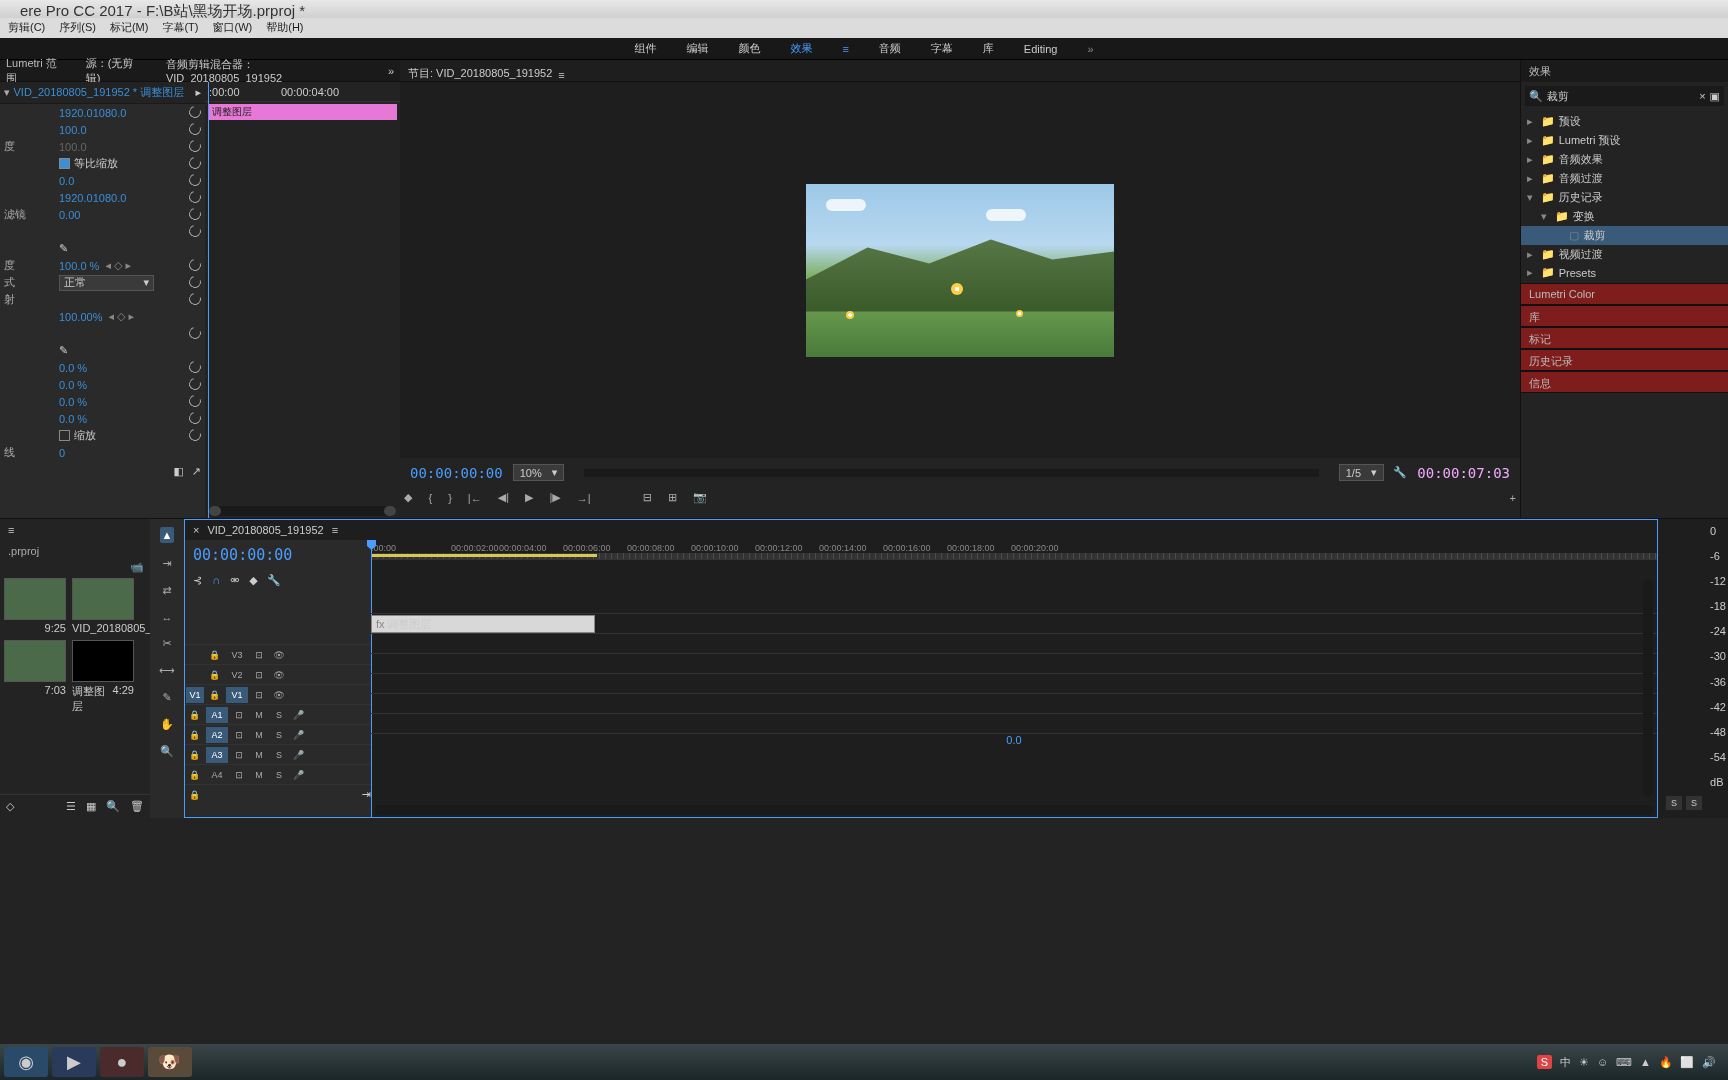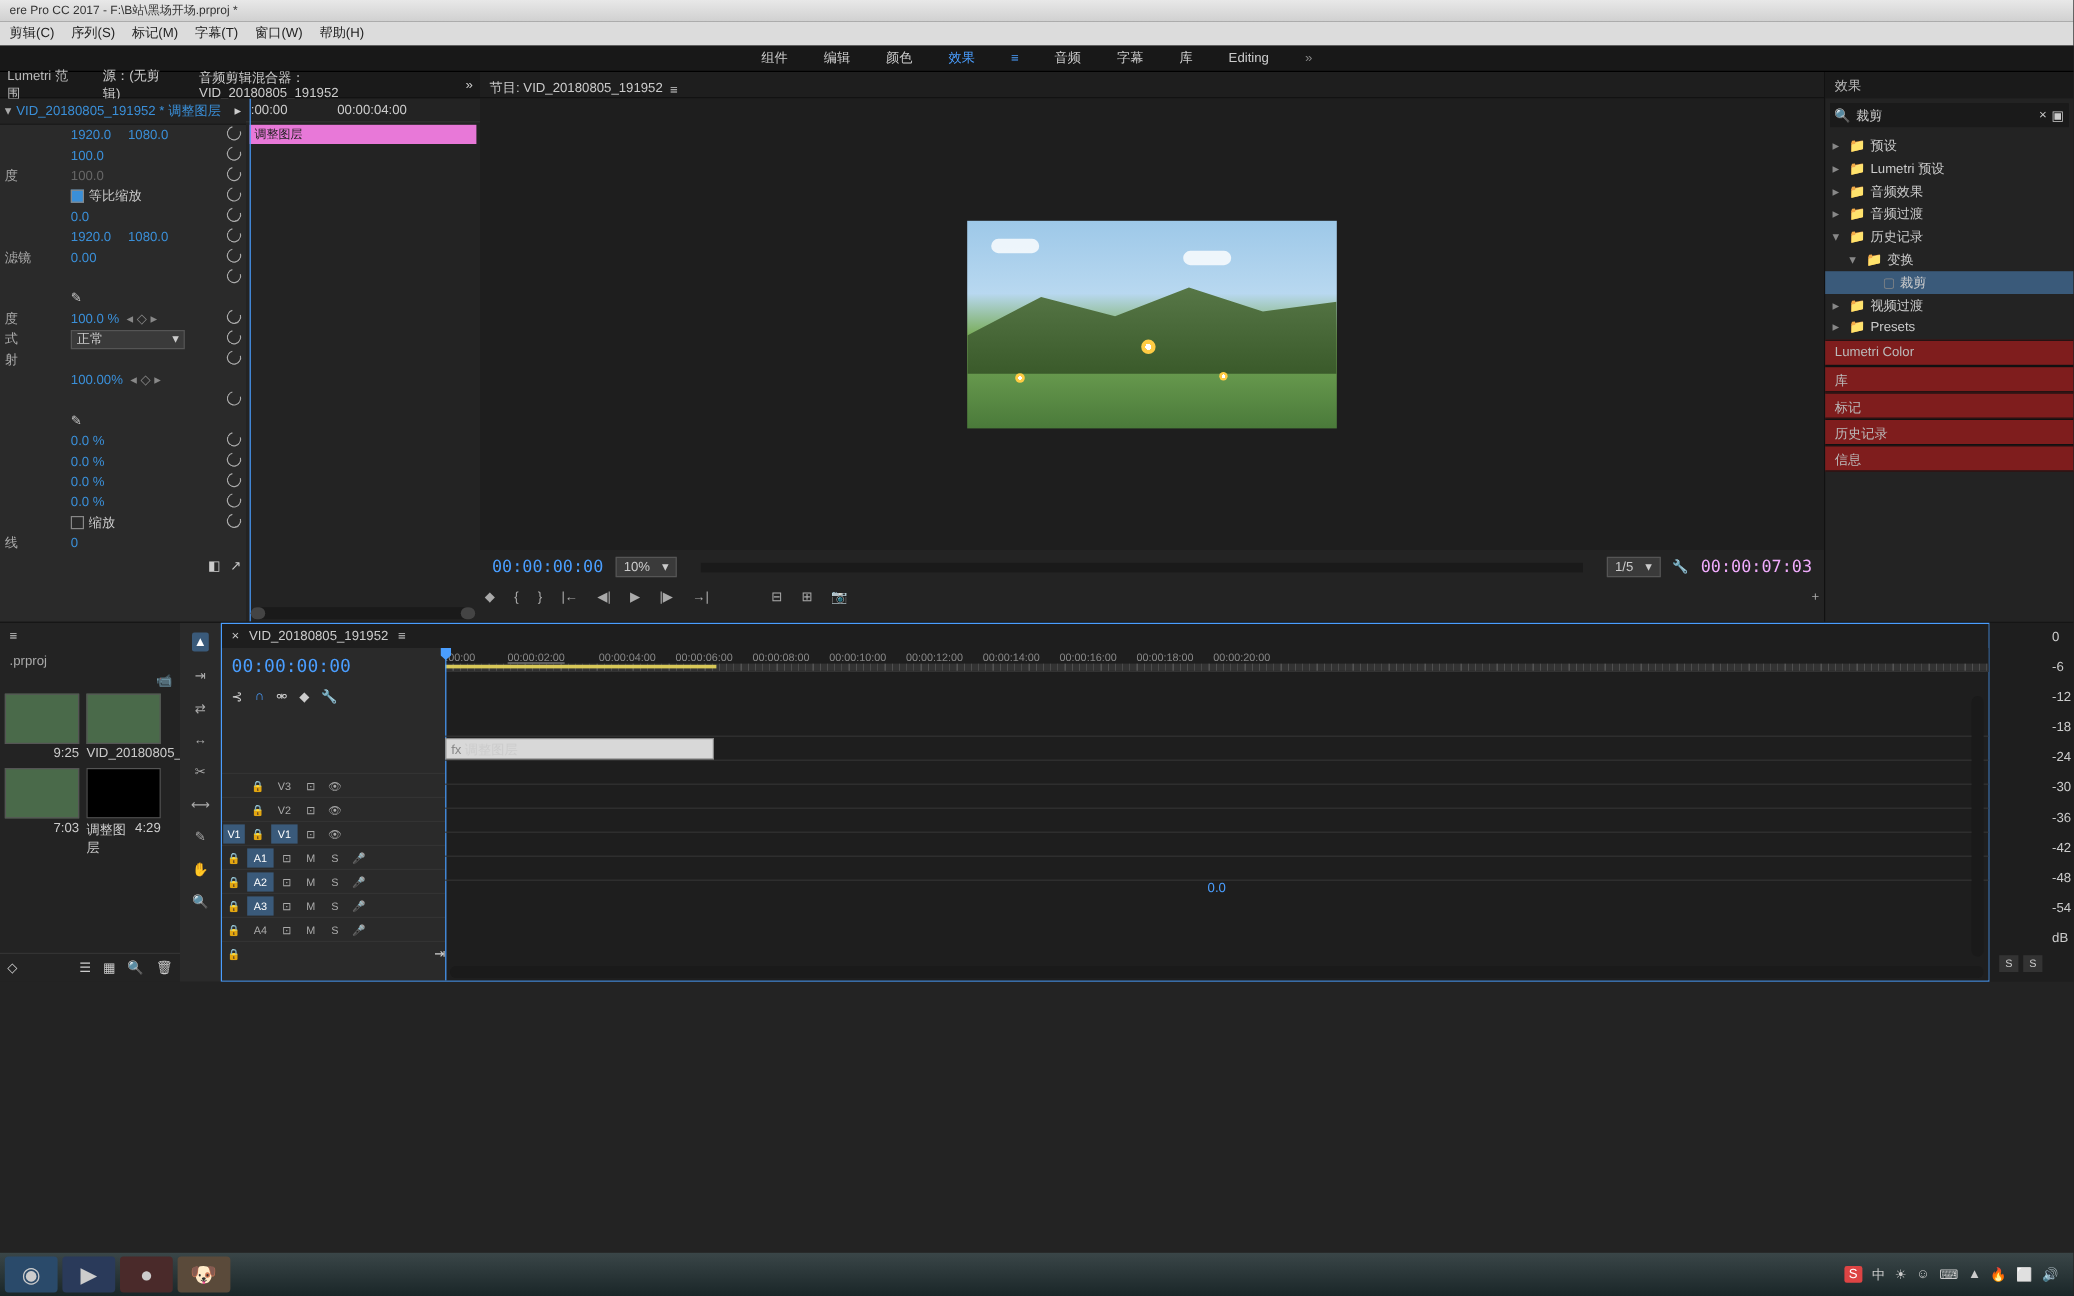--- a/index.html
+++ b/index.html
@@ -1,36 +1,36 @@
 <!DOCTYPE html>
 <html><head>
 <meta charset="utf-8">
 <style>
 *{margin:0;padding:0;box-sizing:border-box;font-family:"Microsoft YaHei",Arial,sans-serif;font-size:11px;color:#ccc;user-select:none}
 body{background:#232323;width:1728px;height:1080px;overflow:hidden;position:relative}
-.titlebar{height:18px;background:linear-gradient(#e8e8e8,#d0d0d0);color:#333;padding:2px 8px;font-size:10px}
+.titlebar{height:18px;background:linear-gradient(#e8e8e8,#d0d0d0);color:#333;padding:2px 20px;font-size:15px}
 .menubar{height:20px;background:#dcdcdc;color:#222;padding:2px 8px;display:flex;gap:14px}
 .menubar span{color:#222}
 .workspace-tabs{height:22px;background:#181818;display:flex;justify-content:center;align-items:center;gap:30px;color:#888;border-bottom:1px solid #000}
 .workspace-tabs .active{color:#4a9eff}
 .workspace-tabs .arrow{color:#888}
 .main{display:flex;height:458px}
 .left-panel{width:400px;background:#232323;display:flex;flex-direction:column}
 .panel-tabs{height:22px;background:#1a1a1a;display:flex;align-items:center;padding:0 6px;gap:18px;color:#999;border-bottom:1px solid #111}
 .panel-tabs .title{color:#bbb}
 .panel-tabs .arrow{margin-left:auto}
 .effect-controls{display:flex;flex:1;overflow:hidden}
 .ec-props{width:205px;background:#2a2a2a;overflow:hidden}
 .ec-header{height:22px;background:#232323;display:flex;align-items:center;padding:0 4px;border-bottom:1px solid #1a1a1a}
 .ec-header .chev{color:#aaa;margin-right:4px}
 .ec-header .name{color:#3a8fd8}
 .ec-row{display:flex;align-items:center;height:17px;padding:0 4px}
 .ec-row .lbl{color:#aaa;flex:0 0 55px}
 .ec-row .val{color:#3a8fd8}
-.ec-row .val2{color:#3a8fd8;margin-left:14px}
+.ec-row .val2{color:#3a8fd8;}
 .ec-row .reset{margin-left:auto;color:#aaa}
 .checkbox{width:11px;height:11px;border:1px solid #888;display:inline-block;margin-right:4px;vertical-align:middle}
 .checkbox.checked{background:#3a8fd8}
 .dd{width:95px;height:16px;background:#3a3a3a;border:1px solid #555;display:inline-flex;align-items:center;padding:0 4px;justify-content:space-between}
 .keyframe-nav{display:inline-flex;gap:3px;margin-left:6px;color:#888}
 .ec-timeline{flex:1;background:#232323;position:relative}
 .ec-ruler{height:20px;background:#232323;border-bottom:1px solid #333;position:relative;color:#888;font-size:9px}
 .ec-ruler span{position:absolute;top:4px}
 .ec-clip{position:absolute;top:22px;left:3px;right:3px;height:16px;background:#e878d8;color:#222;padding:1px 4px;font-size:10px}
 .ec-playhead{position:absolute;top:0;bottom:0;left:3px;width:1px;background:#4a9eff}
@@ -525,21 +525,21 @@
               <span style="flex:1"></span>
               <span>⇥</span>
             </div>
           </div>
       </div>
       <div class="tl-right">
         <div class="tl-ruler" id="tl-ruler">
           <div class="tl-ruler-bar"></div>
           <div class="tl-yellow"></div>
         <span style="left: 0px;">:00:00</span>
-            <span style="left: 52px; text-decoration: underline;">00:00:02:00</span>
+            <span style="left: 80px;">00:00:02:00</span>
             <span style="left: 128px;">00:00:04:00</span>
             <span style="left: 192px;">00:00:06:00</span>
             <span style="left: 256px;">00:00:08:00</span>
             <span style="left: 320px;">00:00:10:00</span>
             <span style="left: 384px;">00:00:12:00</span>
             <span style="left: 448px;">00:00:14:00</span>
             <span style="left: 512px;">00:00:16:00</span>
             <span style="left: 576px;">00:00:18:00</span>
             <span style="left: 640px;">00:00:20:00</span>
           </div>

